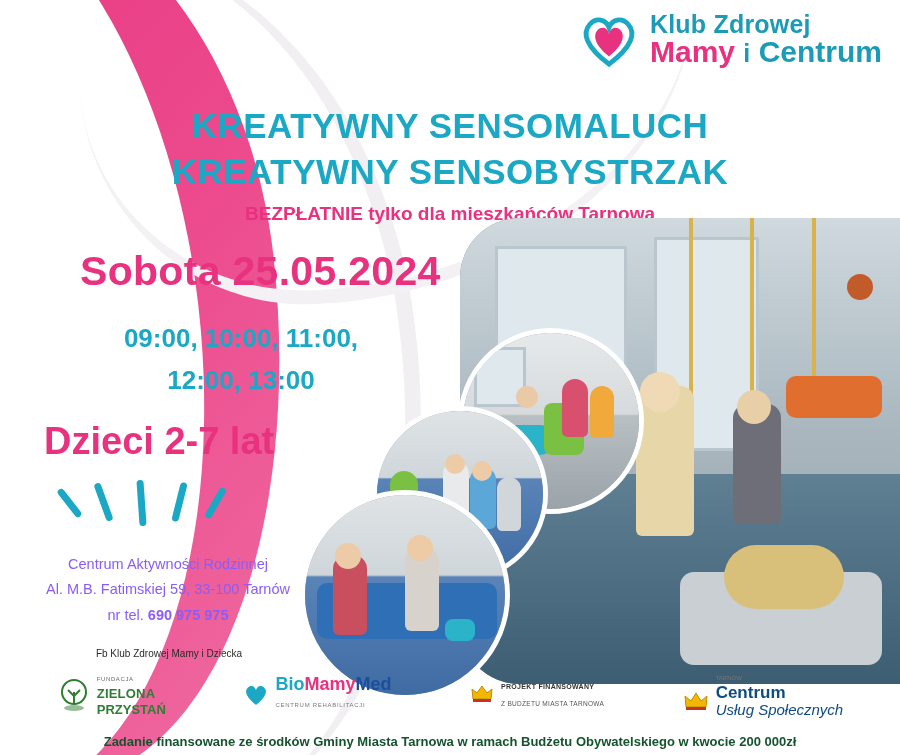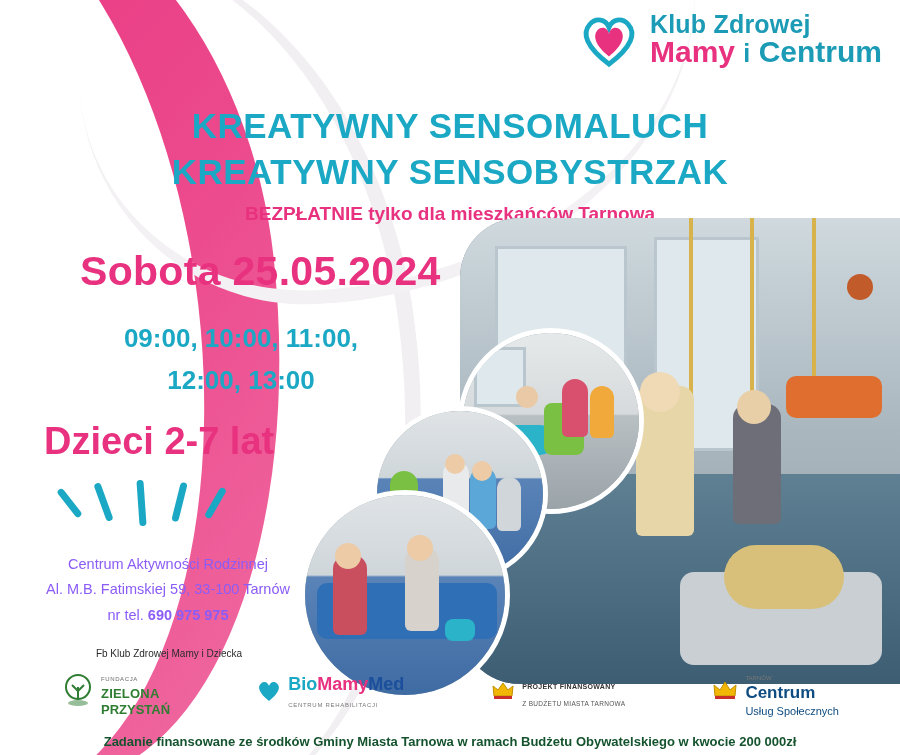--- a/index.html
+++ b/index.html
@@ -138,38 +138,38 @@
   .kid { position:absolute; border-radius:14px 14px 6px 6px; }
 
   .cir-floor-blue { position:absolute; inset:0; background: linear-gradient(180deg,#dfe3e6 0%, #cfd6da 40%, #5a84b8 41%, #3f6ba3 100%); }
   .cir-floor-grey { position:absolute; inset:0; background: linear-gradient(180deg,#e6e9ea 0%, #d6dadc 46%, #b9c0c4 47%, #9aa3a8 100%); }
 
   
   .sponsors {
     position: absolute; left: 0; right: 0; bottom: 34px; height: 56px;
     display: flex; align-items: center; justify-content: space-around; padding: 0 18px;
   }
-  .sponsor { display: flex; align-items: center; gap: 6px; }
+  .sponsor { display: flex; align-items: flex-end; gap: 6px; }
   .sponsor-txt { line-height: 1.05; }
 
   .s1-name { color: #2f7d32; font-weight: bold; font-size: 13px; letter-spacing: .2px; }
   .s1-sub  { color: #2f7d32; font-weight: bold; font-size: 13px; }
   .s1-top  { color: #6a6a6a; font-size: 6px; letter-spacing: .6px; }
 
   .s2-name { font-weight: bold; font-size: 18px; }
   .s2-name .bio { color: #1ba8c4; }
   .s2-name .vita { color: #e8317f; }
   .s2-name .med { color: #1b4f9c; }
   .s2-sub { color: #7a7a7a; font-size: 6px; letter-spacing: .7px; }
 
   .s3-l1 { font-size: 7px; color: #333; font-weight: bold; letter-spacing: .3px;}
   .s3-l2 { font-size: 6.5px; color: #555; letter-spacing: .3px;}
 
   .s4-name { color: #0f4c81; font-weight: bold; font-size: 17px; }
-  .s4-sub  { color: #0f4c81; font-size: 11px; }
+  .s4-sub  { color: #0f4c81; font-size: 15px; font-style: italic; }
   .s4-top  { color: #777; font-size: 6px; }
 
   .footer-note {
     position: absolute; left: 0; right: 0; bottom: 6px;
     text-align: center; font-size: 13px; font-weight: bold; color: #14532d;
   }
 </style>
 </head>
 <body>
 

